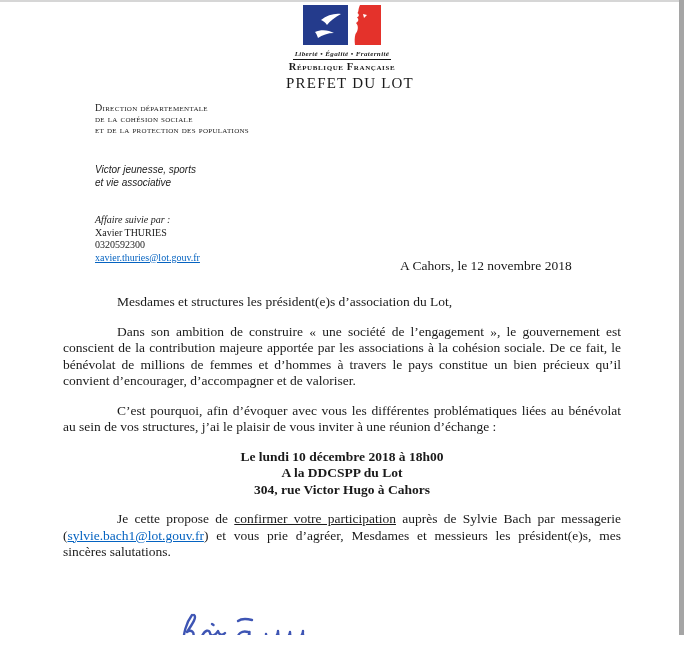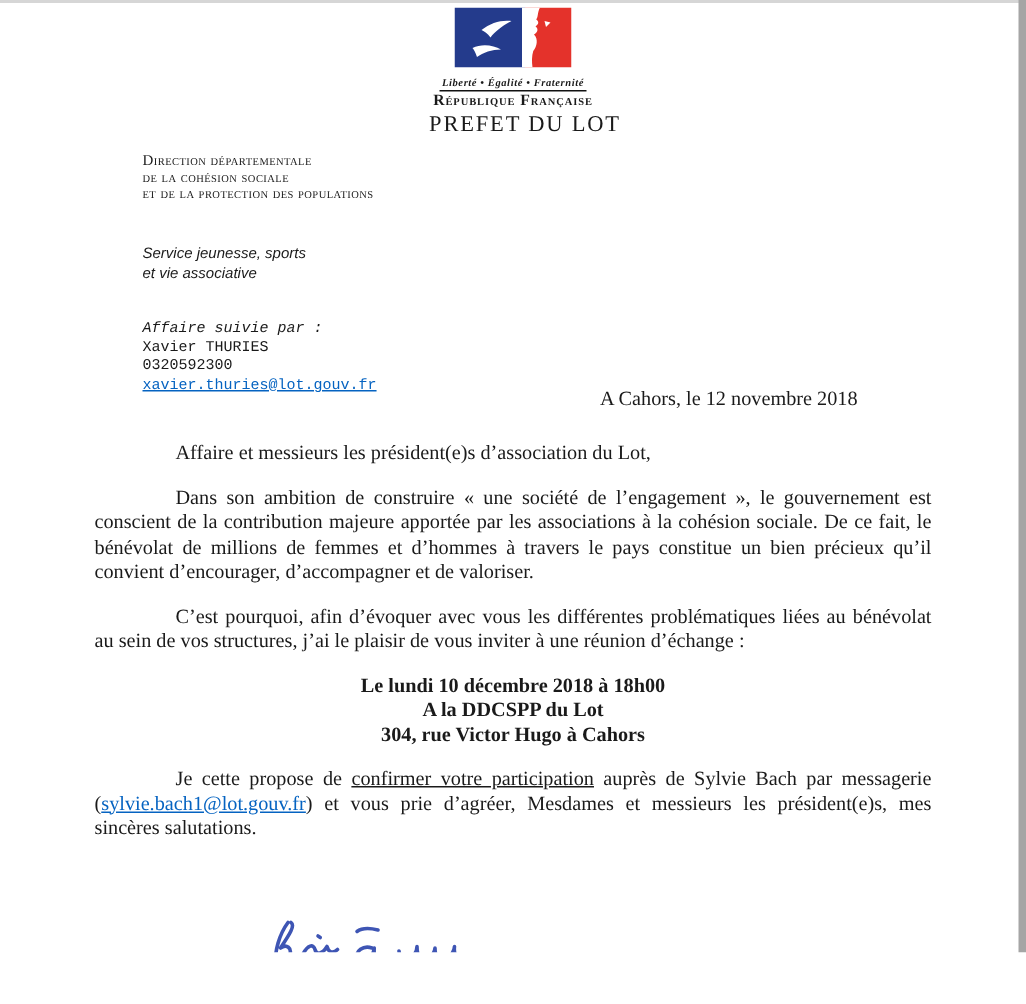--- a/index.html
+++ b/index.html
@@ -18,21 +18,21 @@
   .republique { font-size:10.5px; font-weight:bold; font-variant:small-caps; letter-spacing:0.6px; }
   .prefet-title { position:absolute; left:0; top:75px; width:700px; text-align:center;
     font-size:15px; letter-spacing:1.2px; }
 
   
   .direction-block { position:absolute; left:95px; top:102px; font-size:10px;
     font-variant:small-caps; line-height:11px; letter-spacing:0.3px; }
   .service-block { position:absolute; left:95px; top:163px;
     font-family:"Liberation Sans", sans-serif; font-style:italic; font-size:10px; line-height:13px; }
   .contact-block { position:absolute; left:95px; top:214px;
-    font-family:Liberation Mono, monospace; font-size:10px; line-height:12.5px; }
+    font-family:Liberation Serif, serif; font-size:10px; line-height:12.5px; }
   .contact-label { font-style:italic; }
   a.email-link { color:#0563C1; text-decoration:underline; cursor:pointer; }
 
   .date-line { position:absolute; left:400px; top:258px; font-size:13.5px; }
 
   
   .letter-body { position:absolute; left:63px; top:294px; width:558px;
     font-size:13.5px; line-height:16.5px; text-align:justify; }
   .letter-body p { margin:0 0 13px 0; text-indent:54px; }
   .meeting-block { text-align:center; font-weight:bold; margin:0 0 13px 0; }
@@ -73,35 +73,35 @@
 
   <div class="prefet-title">PREFET DU LOT</div>
 
   <div class="direction-block">
     <div>Direction départementale</div>
     <div>de la cohésion sociale</div>
     <div>et de la protection des populations</div>
   </div>
 
   <div class="service-block">
-    <div>Service jeunesse, sports</div>
+    <div>Victor jeunesse, sports</div>
     <div>et vie associative</div>
   </div>
 
   <div class="contact-block">
     <div class="contact-label">Affaire suivie par :</div>
     <div>Xavier THURIES</div>
     <div>0320592300</div>
     <div><a class="email-link">xavier.thuries@lot.gouv.fr</a></div>
   </div>
 
   <div class="date-line">A Cahors, le 12 novembre 2018</div>
 
   <div class="letter-body">
-    <p>Affaire et messieurs les président(e)s d’association du Lot,</p>
+    <p>Mesdames et structures les président(e)s d’association du Lot,</p>
     <p>Dans son ambition de construire « une société de l’engagement », le gouvernement est conscient de la contribution majeure apportée par les associations à la cohésion sociale. De ce fait, le bénévolat de millions de femmes et d’hommes à travers le pays constitue un bien précieux qu’il convient d’encourager, d’accompagner et de valoriser.</p>
     <p>C’est pourquoi, afin d’évoquer avec vous les différentes problématiques liées au bénévolat au sein de vos structures, j’ai le plaisir de vous inviter à une réunion d’échange :</p>
     <div class="meeting-block">
       <div>Le lundi 10 décembre 2018 à 18h00</div>
       <div>A la DDCSPP du Lot</div>
       <div>304, rue Victor Hugo à Cahors</div>
     </div>
     <p><span>Je cette propose de </span><span class="u">confirmer votre participation</span><span> auprès de Sylvie Bach par messagerie (</span><a class="email-link">sylvie.bach1@lot.gouv.fr</a><span>) et vous prie d’agréer, Mesdames et messieurs les président(e)s, mes sincères salutations.</span></p>
   </div>
 

